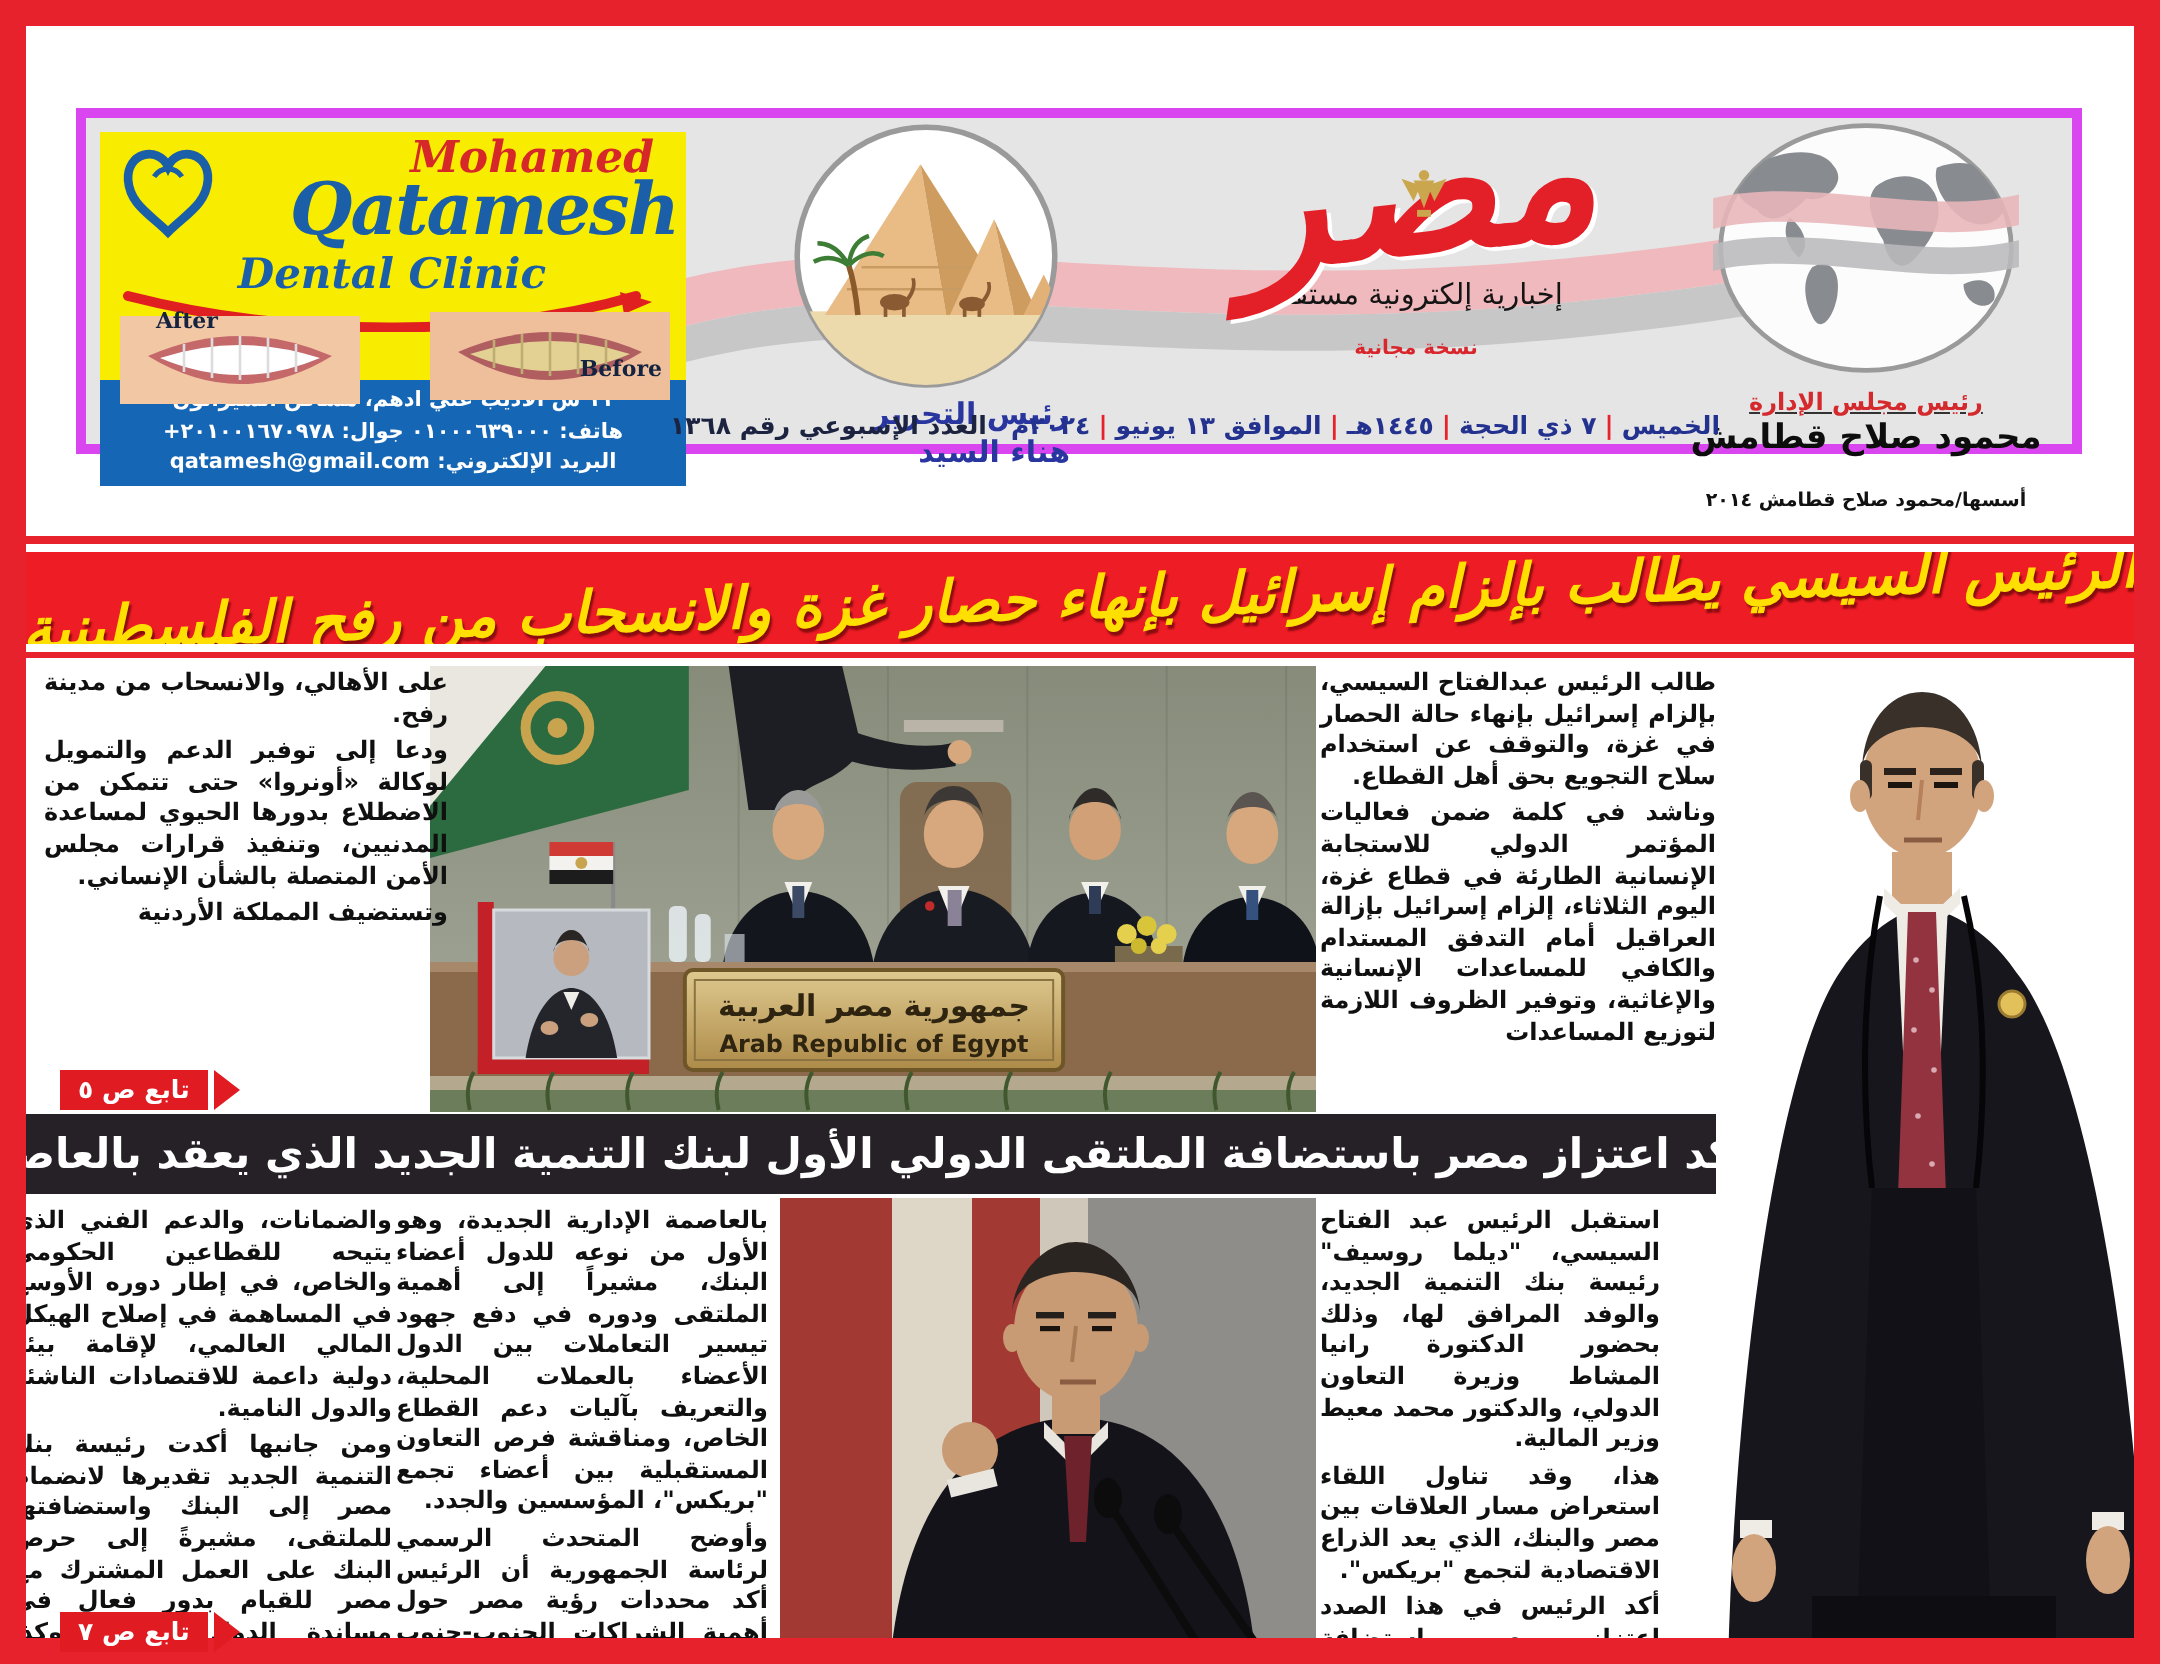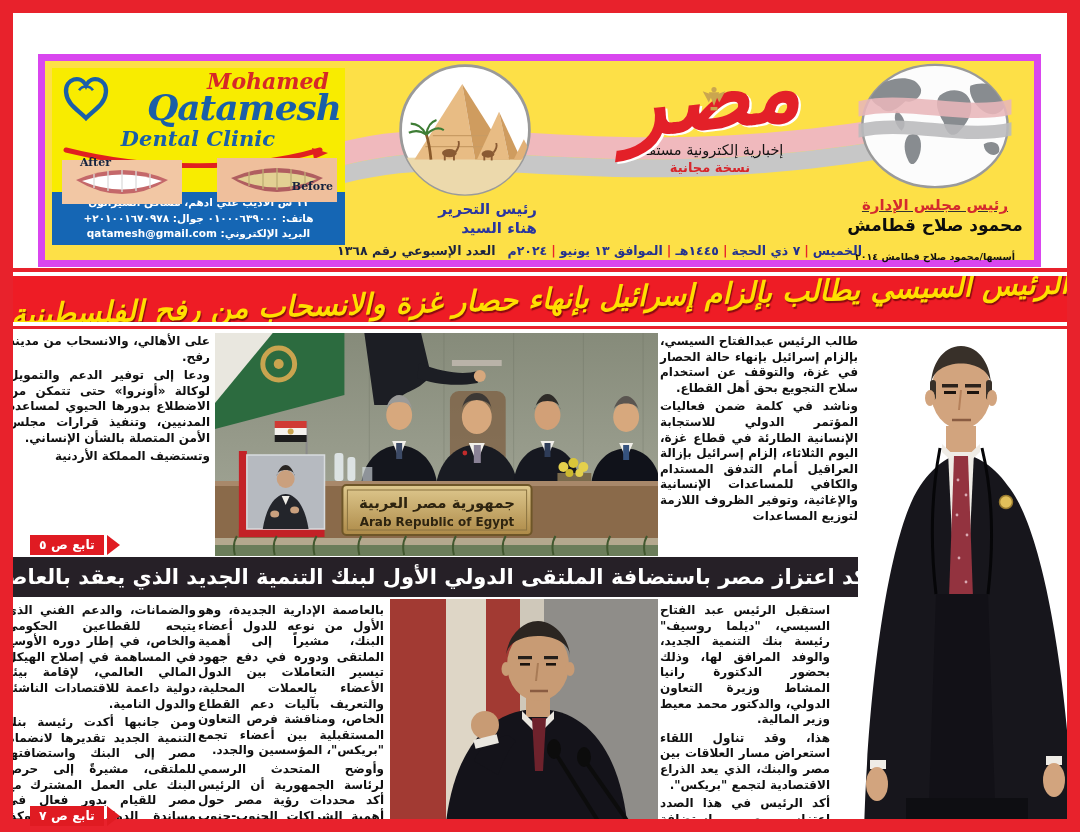--- a/index.html
+++ b/index.html
@@ -6,22 +6,22 @@
     --red:#e8222c; --yellow:#ffdf00; --band:#262027; --adyellow:#f8ec00;
     --adblue:#1566b4; --dateblue:#23318f; --ink:#101010;
   }
   *{box-sizing:border-box}
   html,body{margin:0;padding:0;background:#888}
   .page{position:relative;width:1080px;height:832px;background:#fff;overflow:hidden;
         font-family:"DejaVu Sans",sans-serif}
   .red-frame{position:absolute;inset:0;border:13px solid var(--red);z-index:60;pointer-events:none}
 
   
-  .masthead{position:absolute;left:38px;top:54px;width:1003px;height:213px;background:#fde047;
-            border:7px solid #d946ef}
+  .masthead{position:absolute;left:38px;top:54px;width:1003px;height:173px;background:#e5e5e5;
+            border:5px solid #d946ef}
   .flagwave{position:absolute;left:300px;top:28px;width:560px;height:110px;z-index:0}
 
   
   .ad{position:absolute;left:7px;top:7px;width:293px;height:177px;background:var(--adyellow);
       display:flex;flex-direction:column;z-index:2}
   .ad-logo{position:relative;height:62px}
   .tooth-svg{position:absolute;left:8px;top:5px}
   .ad-mohamed{position:absolute;right:16px;top:0;color:#d62828;
               font:italic 700 22px "DejaVu Serif",serif}
   .ad-qatamesh{position:absolute;right:4px;top:18px;color:#1a5fa8;letter-spacing:-1px;
@@ -44,30 +44,30 @@
   
   .pyr-circle{position:absolute;left:350px;top:1px;z-index:1}
   .editor{position:absolute;left:348px;top:139px;width:144px;text-align:right;color:#2a36a0;
           font-weight:700;font-size:15px;line-height:1.25;z-index:2}
   .logo-stack{position:absolute;left:498px;top:-6px;width:334px;text-align:center;z-index:1}
   .logo-main{font-size:92px;line-height:.92;font-weight:700;font-style:italic;color:#e32028;
              transform:rotate(-6deg);text-shadow:2px 2px 0 #fff}
   .eagle{position:absolute;left:158px;top:30px;z-index:2}
   .logo-sub{font-size:42px;line-height:1;font-weight:700;color:#0e0e0e;margin-top:-14px;letter-spacing:2px}
   .tagline{font-size:14.5px;font-weight:400;color:#141414;margin-top:2px}
-  .freecopy{font-size:13px;font-weight:700;color:#d8262c;margin-top:2px}
+  .freecopy{font-size:10px;font-weight:700;color:#d8262c;margin-top:13px}
   .dateline{position:absolute;left:292px;bottom:2px;width:525px;display:flex;direction:rtl;
             justify-content:space-between;align-items:center;font-weight:700;font-size:12.5px;z-index:3}
   .date-group{display:flex;direction:rtl;align-items:center;gap:4px;color:var(--dateblue)}
   .date-sep{color:var(--red)}
   .issue{color:#1b2340}
 
   
   .right-zone{position:absolute;left:802px;top:0;width:176px;height:100%;text-align:center;z-index:2}
-  .chair-title{margin-top:1px;color:#d42a2e;font-size:15px;font-weight:700;
+  .chair-title{margin-top:1px;color:#d42a2e;font-size:12px;font-weight:700;
                text-decoration:underline;text-decoration-color:#333}
   .chair-name{font-size:17px;font-weight:700;color:#0d0d0d;margin-top:1px}
   .founded{font-size:9.5px;font-weight:700;color:#111;margin-top:16px}
 
   
   .redline1{position:absolute;left:13px;right:13px;top:268px;height:4px;background:var(--red)}
   .banner1{position:absolute;left:13px;right:13px;top:276px;height:46px;background:#ee1c25;
            display:flex;align-items:center;justify-content:center;overflow:hidden}
   .banner1-text{color:var(--yellow);font-size:29px;font-weight:700;font-style:italic;
                 white-space:nowrap;transform:rotate(-1.7deg);direction:rtl;
@@ -76,21 +76,21 @@
 
   .banner2{position:absolute;left:13px;top:557px;width:856px;height:40px;background:var(--band);
            display:flex;align-items:center;justify-content:center;z-index:3}
   .banner2-text{color:#fff;font-size:21px;font-weight:700;white-space:nowrap;direction:rtl}
 
   
   .col{position:absolute;direction:rtl;text-align:justify;color:var(--ink);
        font-size:12px;font-weight:700;line-height:1.3}
   .col p{margin:0 0 3px}
   .a1-right{left:660px;top:334px;width:198px}
-  .a1-left{left:8px;top:334px;width:202px}
+  .a1-left{left:22px;top:334px;width:202px}
   .a2-right{left:660px;top:603px;width:170px}
   .a2-mid{left:198px;top:603px;width:186px}
   .a2-left{left:6px;top:603px;width:190px}
 
   .photo1{position:absolute;left:215px;top:333px;width:443px;height:223px}
   .photo2{position:absolute;left:390px;top:599px;width:268px;height:233px}
   .cutout{position:absolute;left:858px;top:330px;width:222px;height:502px;z-index:5}
 
   .cont-tag{position:absolute;display:flex;align-items:center;z-index:70}
   .tag5{left:30px;top:535px}

